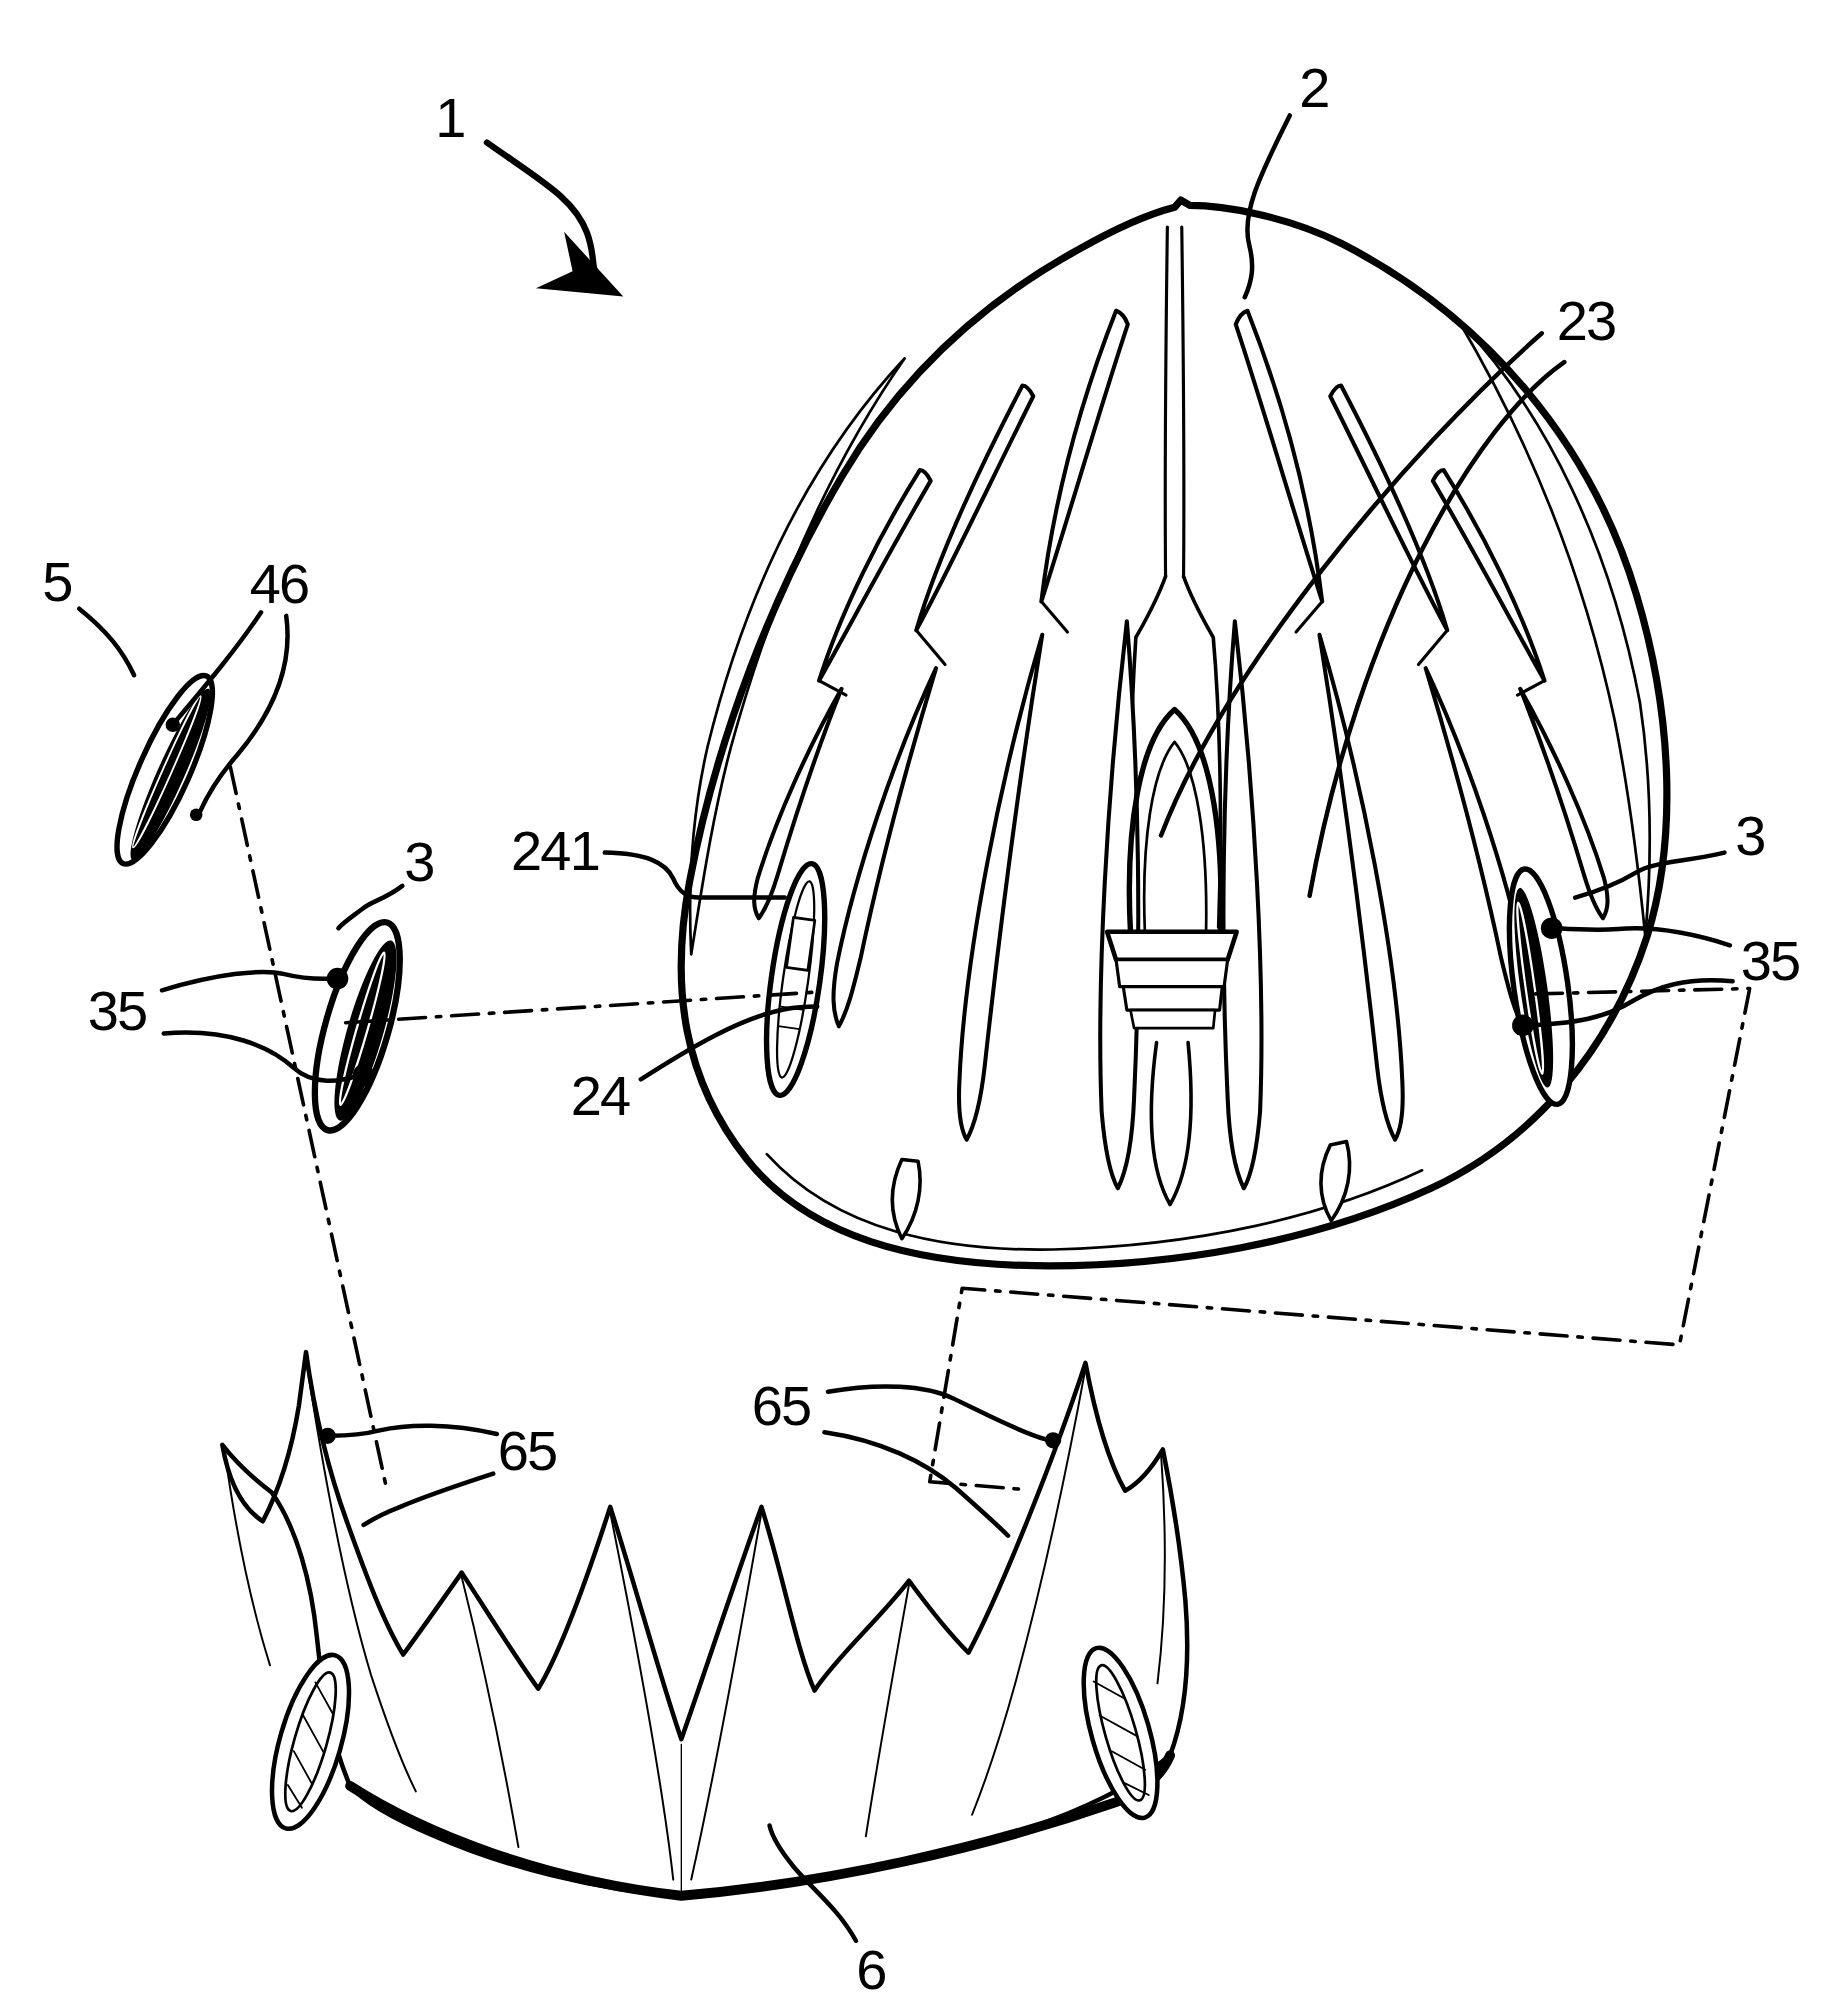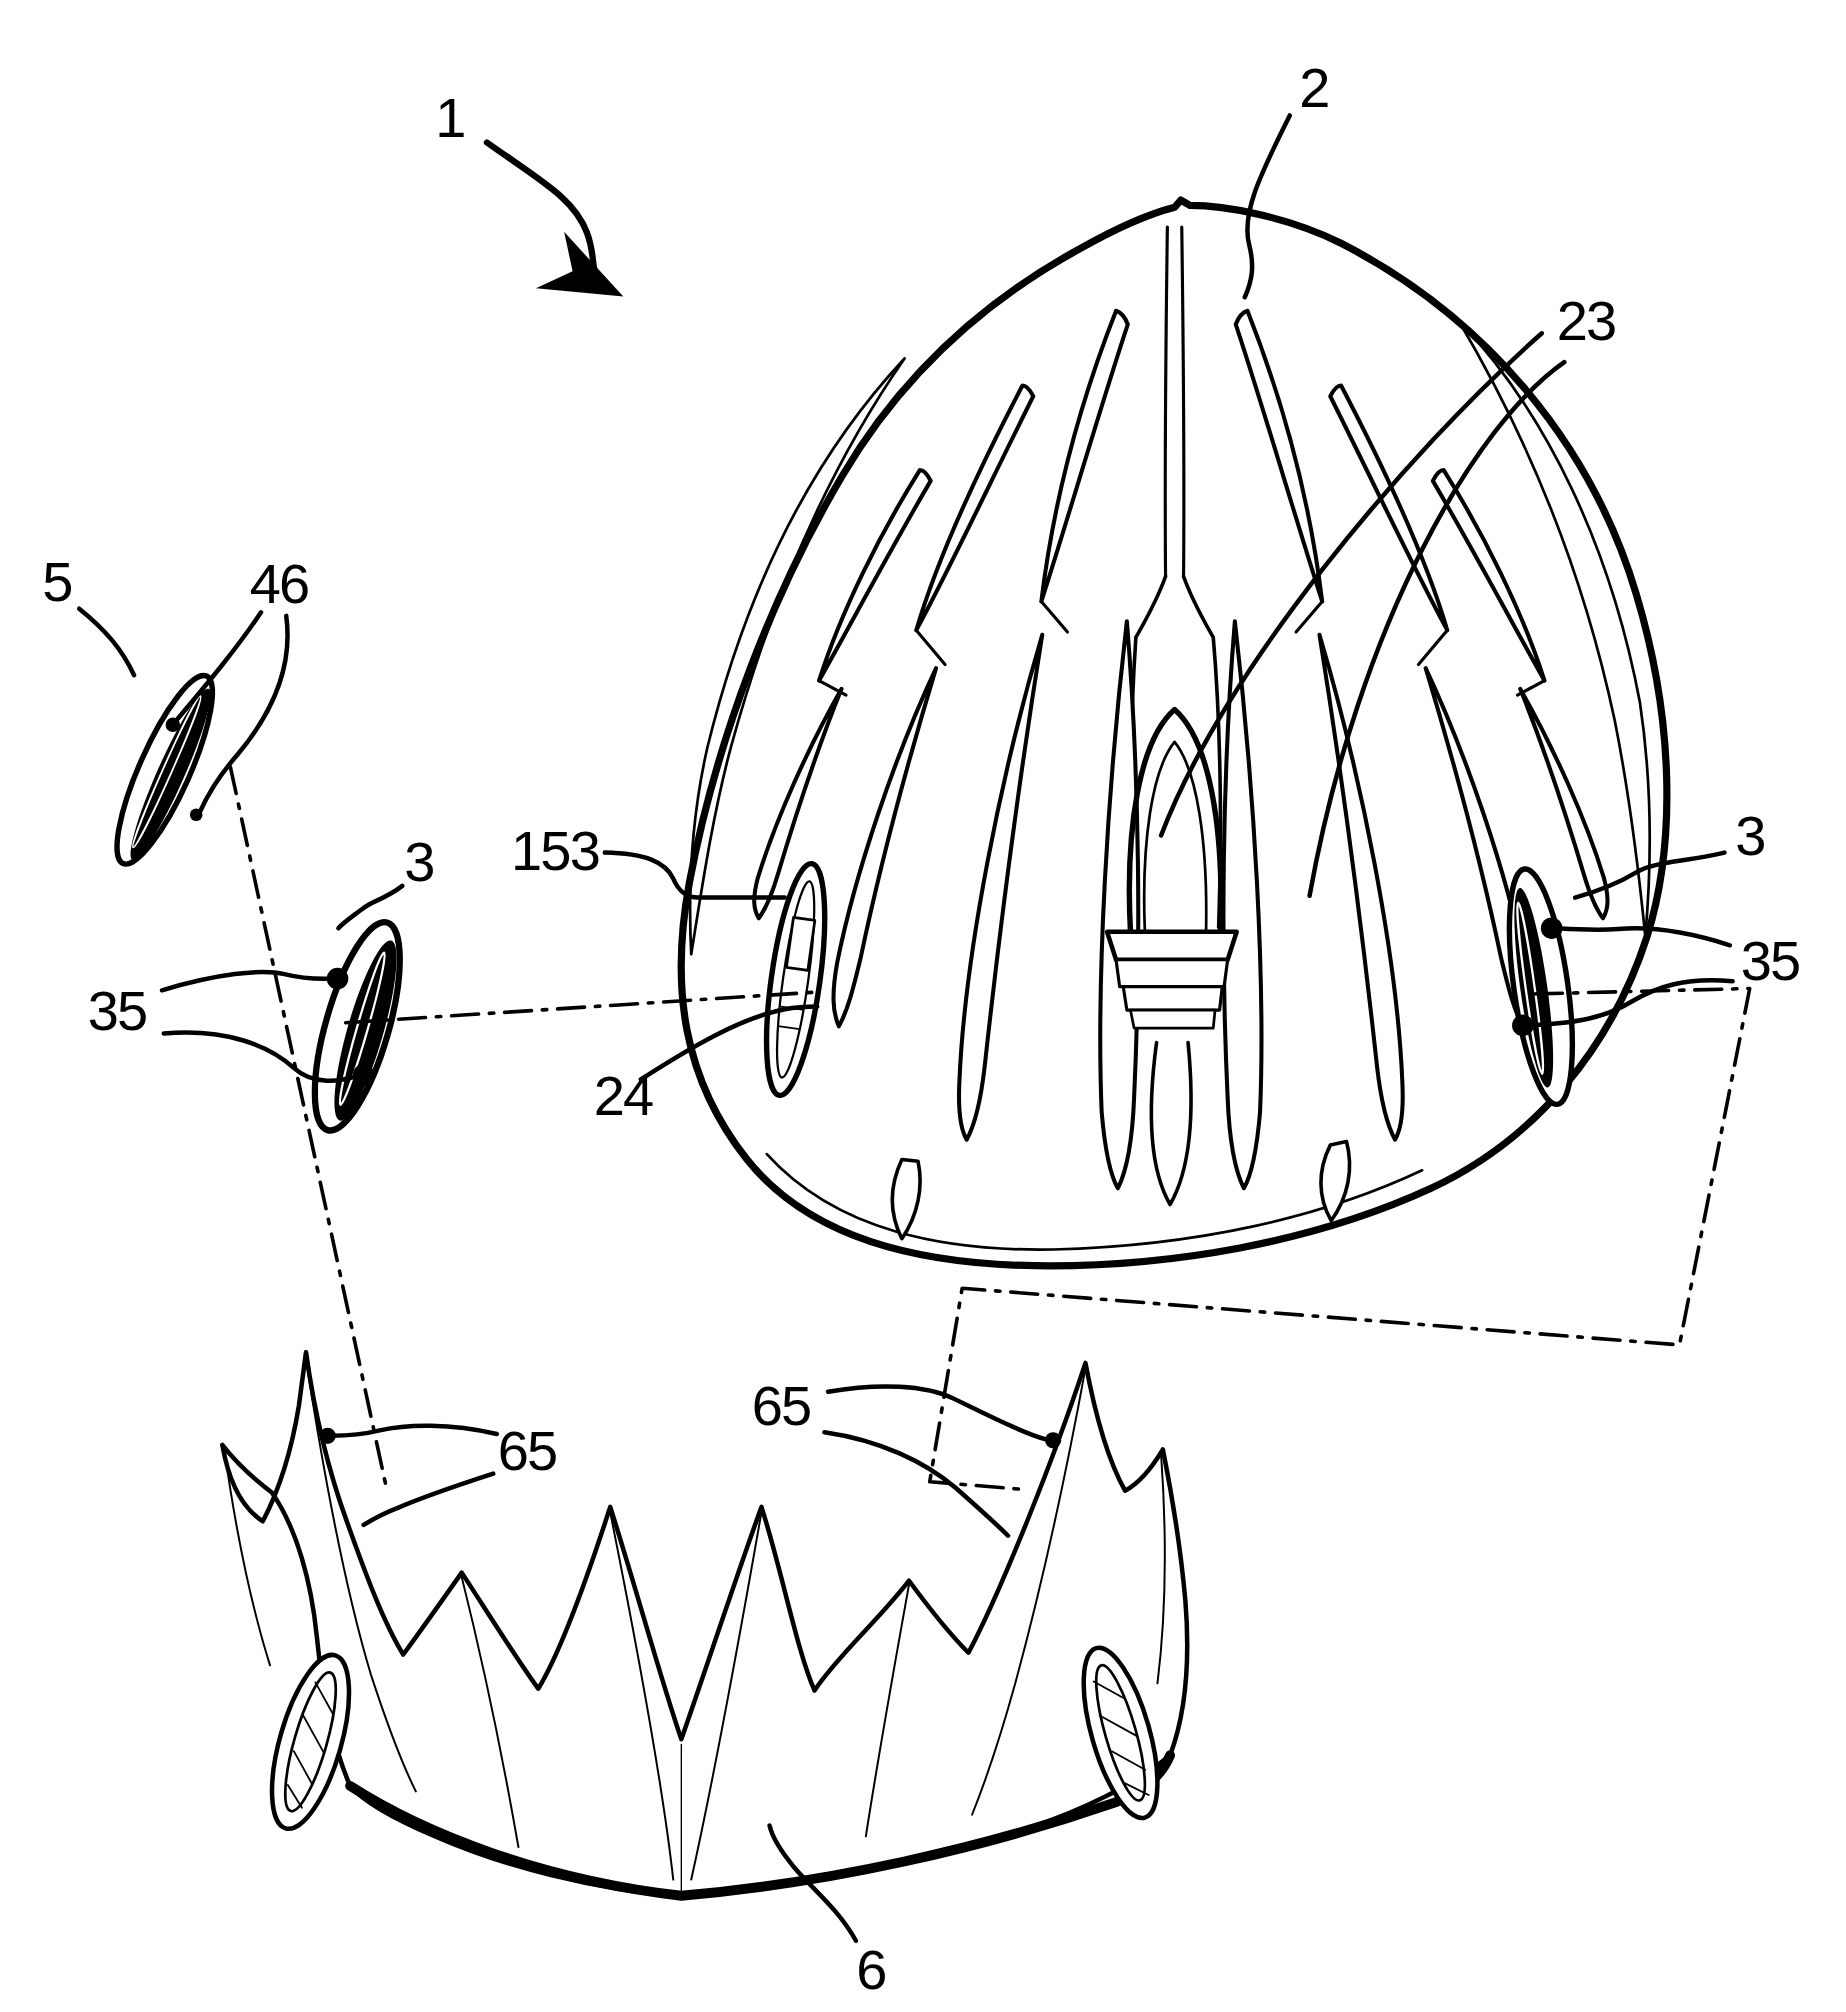--- a/index.html
+++ b/index.html
@@ -208,23 +208,23 @@
     <path d="M 951 2156 C 931 2120 903 2099 882 2074 C 868 2057 858 2041 855 2028"></path>
   </g>
 </svg>
 
 <div class="lbl" style="left:450px;top:117px">1</div>
 <div class="lbl" style="left:1314px;top:87px">2</div>
 <div class="lbl" style="left:1586px;top:320px">23</div>
 <div class="lbl" style="left:57px;top:581px">5</div>
 <div class="lbl" style="left:279px;top:583px">46</div>
 <div class="lbl" style="left:419px;top:861px">3</div>
-<div class="lbl" style="left:555px;top:850px">153</div>
+<div class="lbl" style="left:555px;top:850px">241</div>
 <div class="lbl" style="left:117px;top:1010px">35</div>
-<div class="lbl" style="left:623px;top:1095px">24</div>
+<div class="lbl" style="left:600px;top:1095px">24</div>
 <div class="lbl" style="left:1750px;top:835px">3</div>
 <div class="lbl" style="left:1770px;top:960px">35</div>
 <div class="lbl" style="left:527px;top:1450px">65</div>
 <div class="lbl" style="left:781px;top:1405px">65</div>
 <div class="lbl" style="left:871px;top:1969px">6</div>
 
 </div>
 
 
 </body></html>

